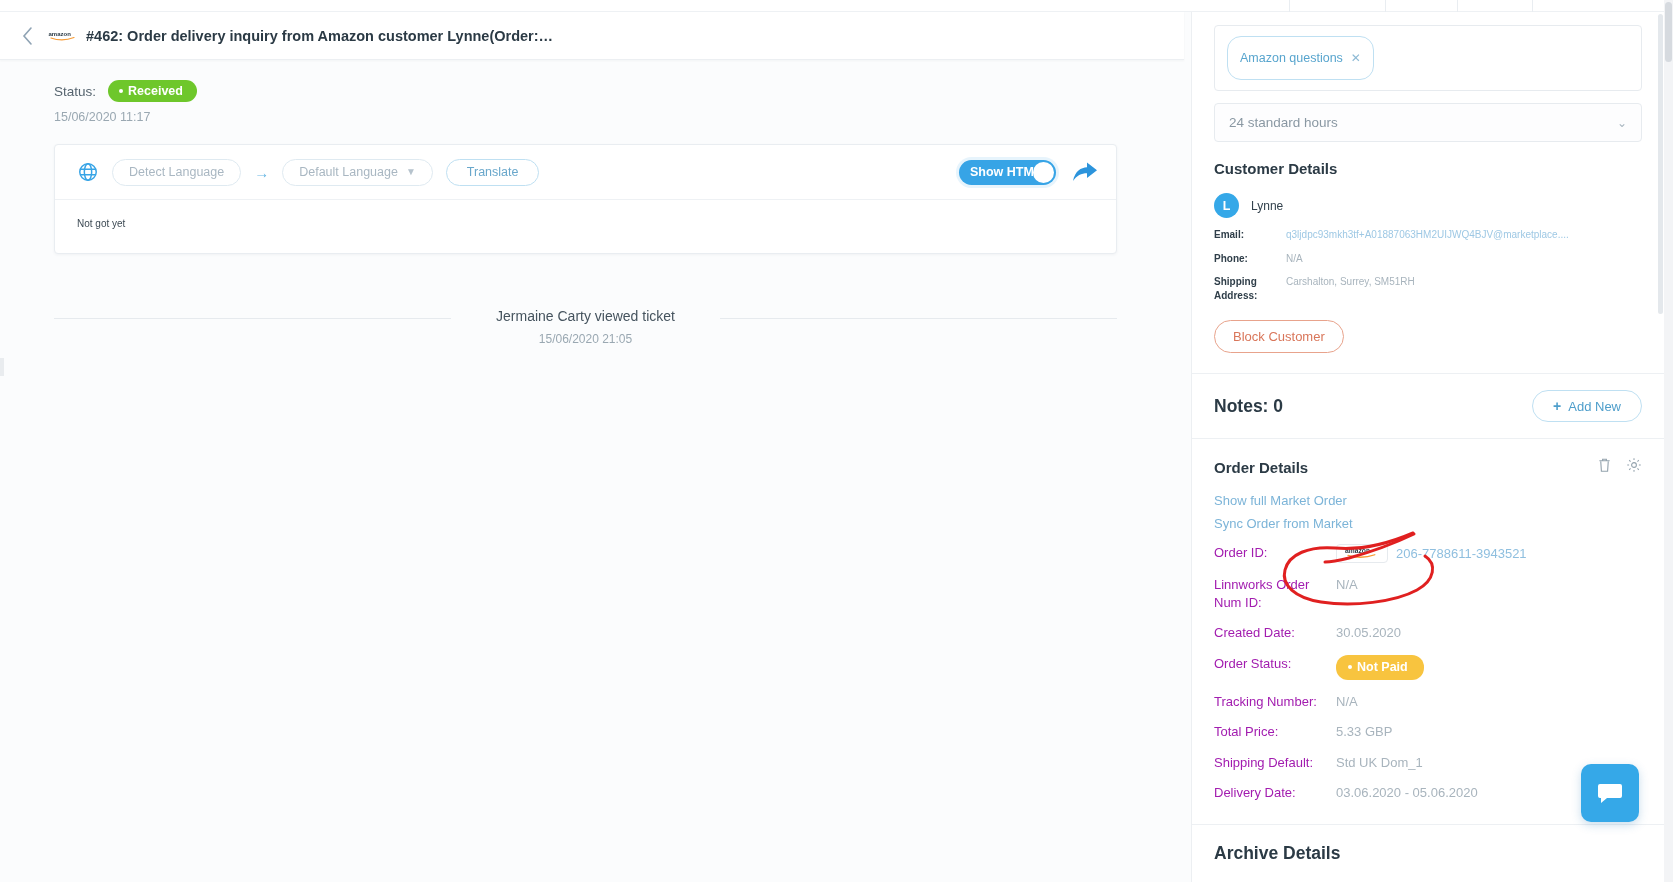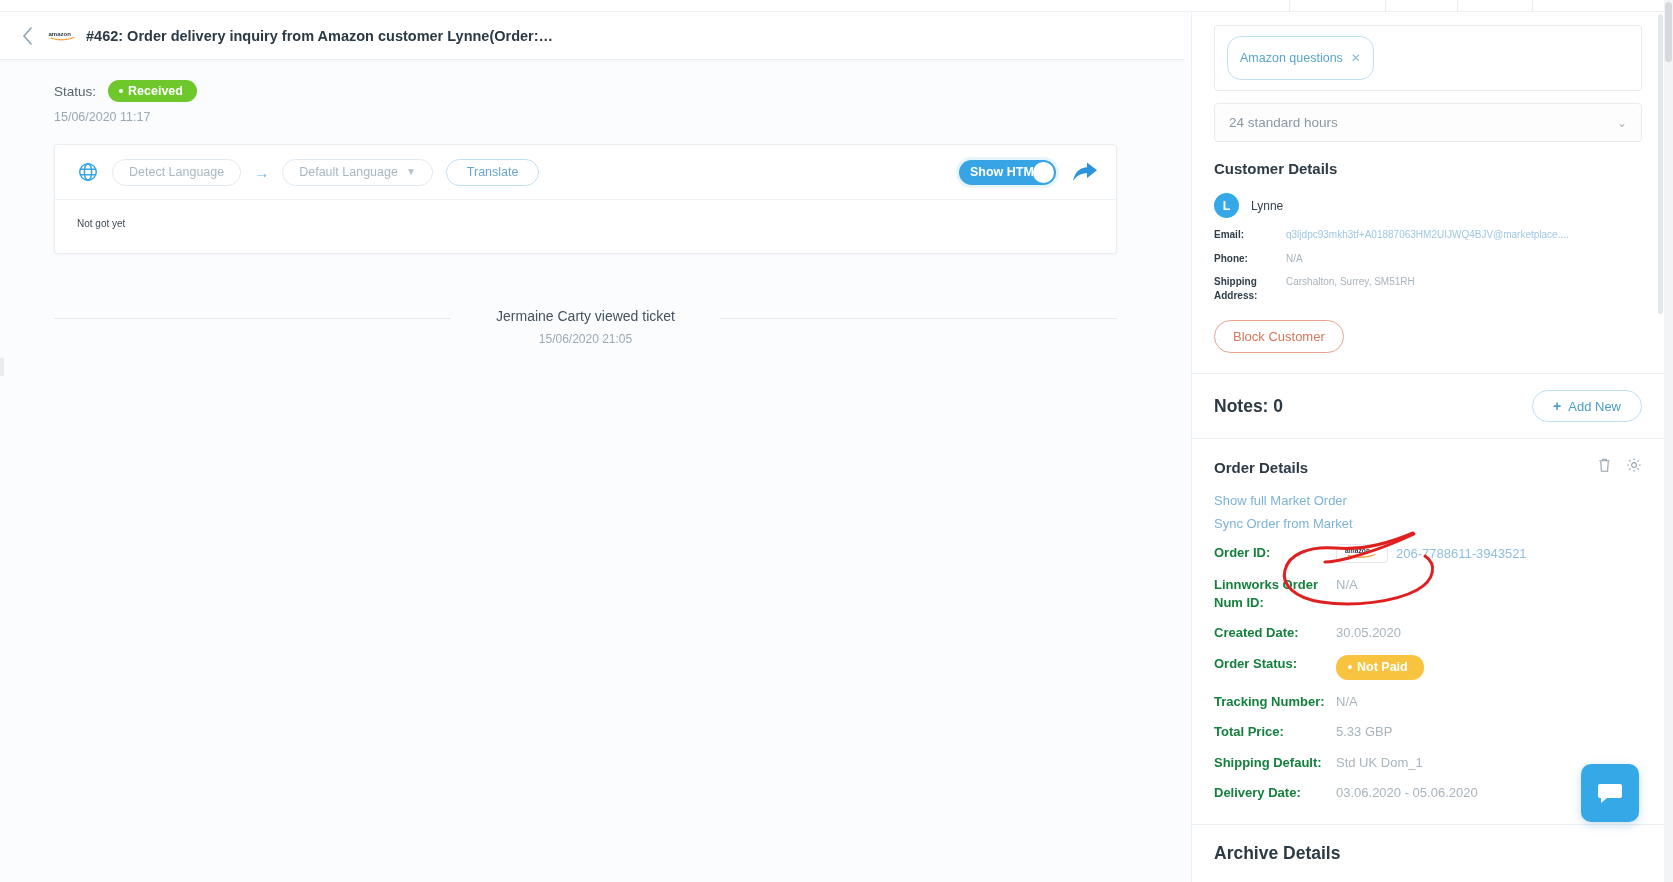--- a/index.html
+++ b/index.html
@@ -142,21 +142,21 @@
     margin-left:auto; border:1px solid #bfe0f2; color:#4e9ecb; background:#fff;
     border-radius:18px; font-size:13px; padding:7px 20px; cursor:pointer;
     display:inline-flex; align-items:center; gap:7px;
   }
   .addnew .plus { font-size:14px; font-weight:bold; }
 
   .link-line { padding:8px 22px 0 22px; font-size:13px; color:#7cb4d8; cursor:pointer; }
   .link-line.first { padding-top:16px; }
 
   .od { display:flex; padding:13px 22px 0 22px; font-size:13px; align-items:flex-start; }
-  .od .k { width:122px; flex:0 0 122px; font-weight:bold; color:#15803d; line-height:1.35; }
+  .od .k { width:122px; flex:0 0 122px; font-weight:normal; color:#a21caf; line-height:1.35; }
   .od .v { color:#a8b4bd; line-height:1.35; display:flex; align-items:center; gap:8px; }
   .od .v.link { color:#8fbfdf; }
   .amz-chip {
     border:1px solid #e6eaee; border-radius:4px; padding:2px 6px 3px 6px; background:#fff;
     display:inline-flex; align-items:center; height:19px;
   }
   .badge.notpaid { background:#f8c43f; color:#fff; padding:4px 16px 4px 12px; }
 
   .prod-title { font-size:17.5px; font-weight:bold; color:#2b3a45; padding:18px 22px 0 22px; }
 

